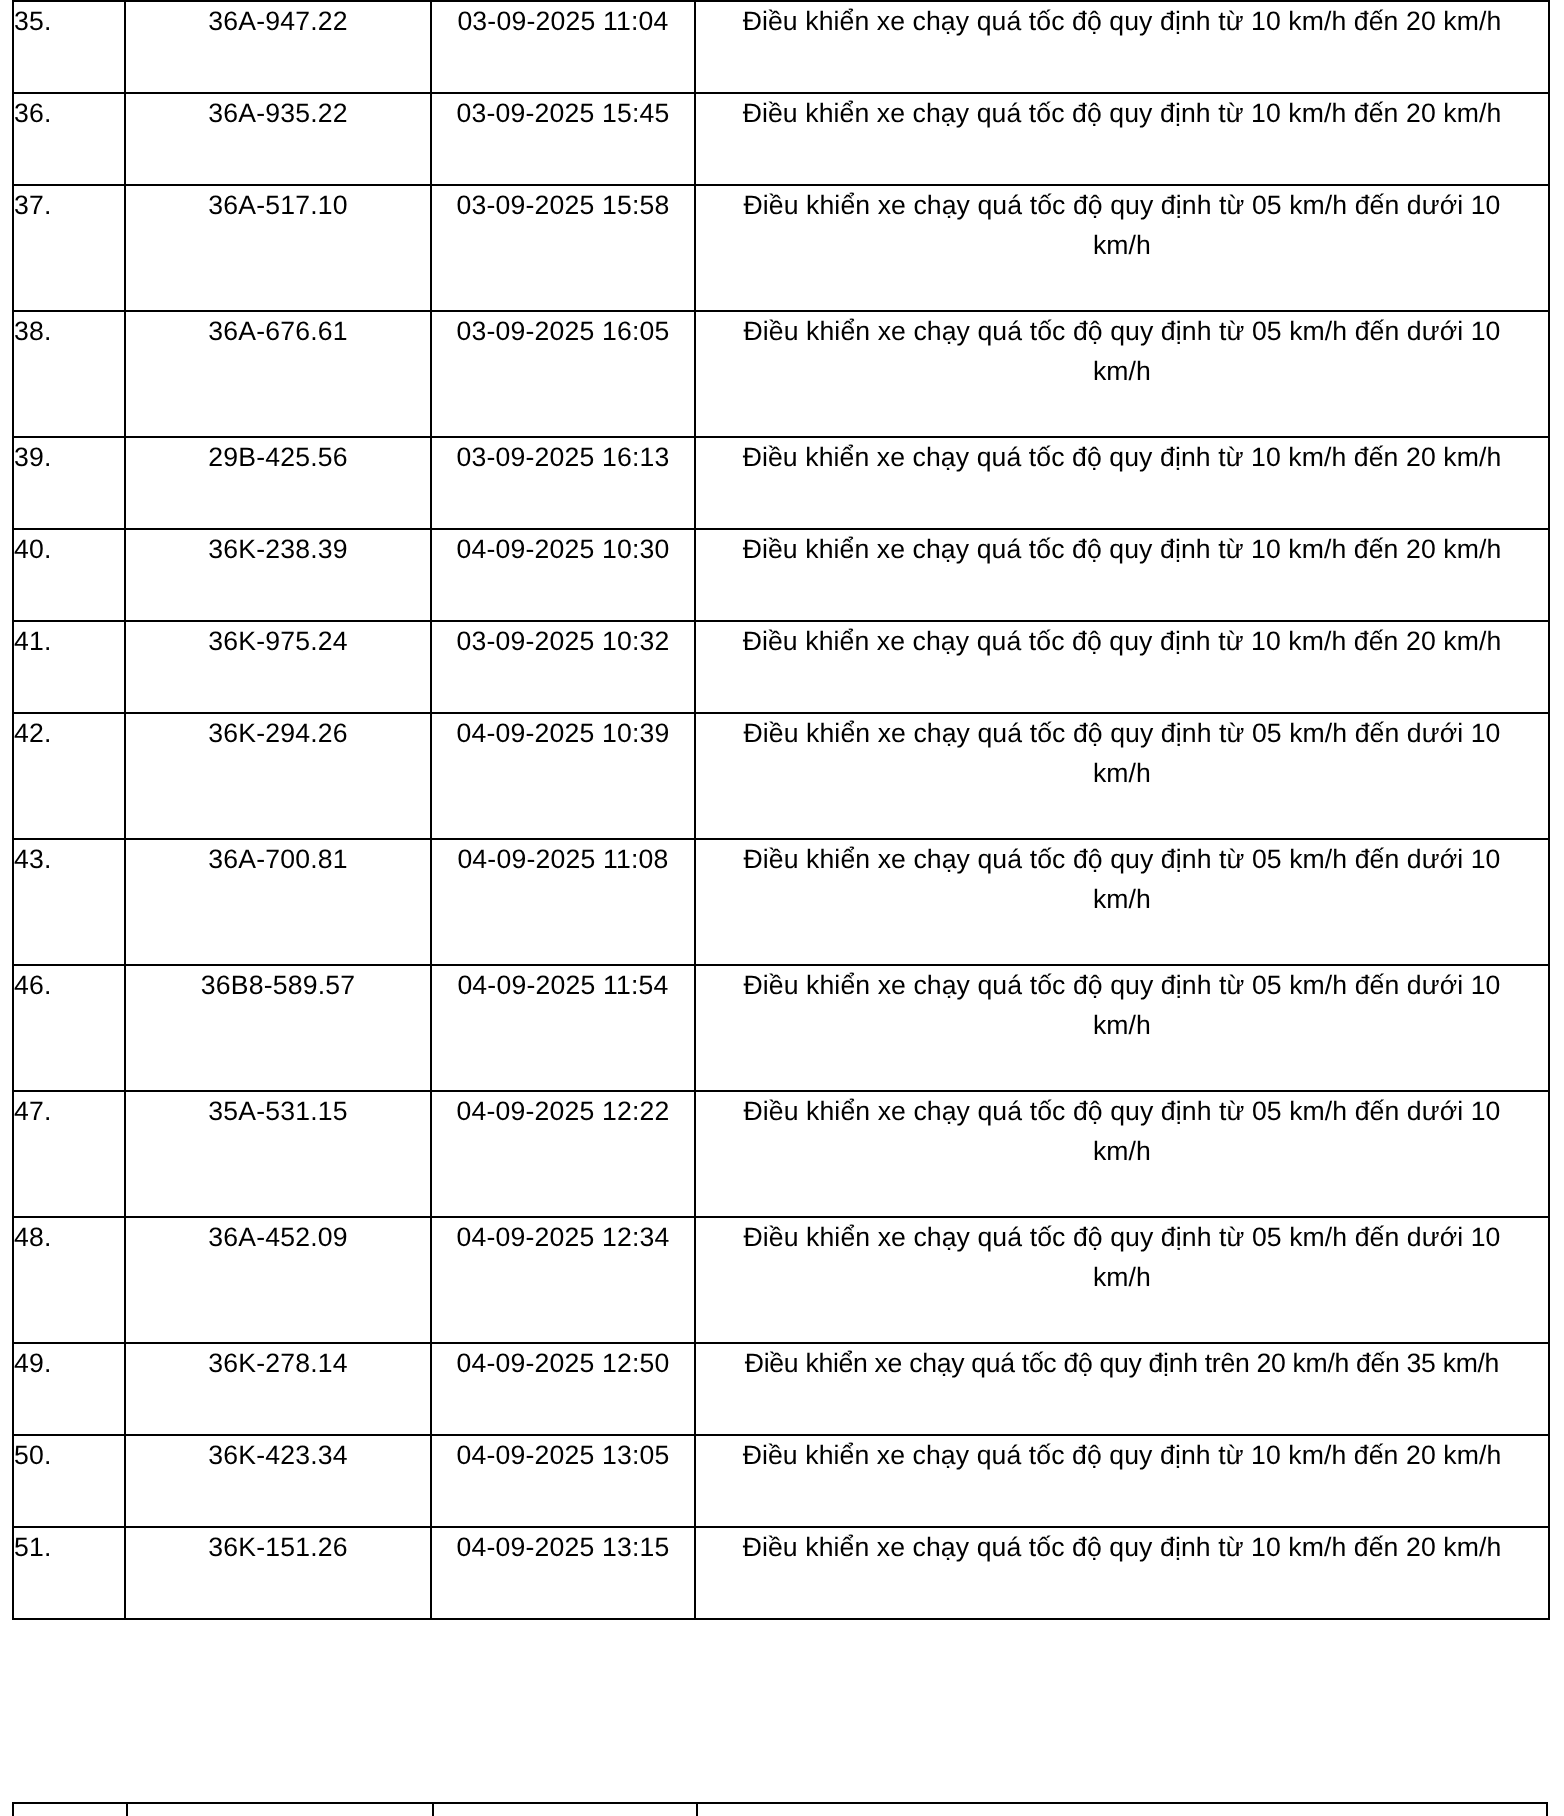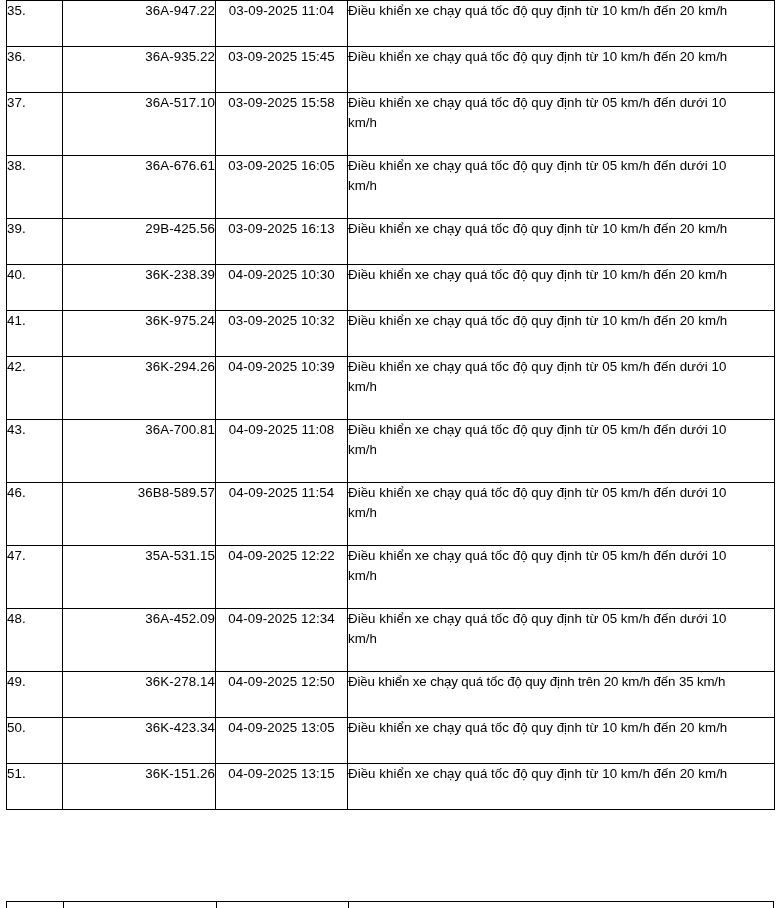--- a/index.html
+++ b/index.html
@@ -48,34 +48,35 @@
   col.c-desc  { width: 427px; }
 
   .cell-index {
     text-align: left;
     padding: 5px 0 0 10px;
     font-size: 13px;
     letter-spacing: 0.1px;
   }
 
   .cell-plate {
-    text-align: right;
+    text-align: center;
     padding: 6px 4px 0 4px;
     white-space: nowrap;
     letter-spacing: 0.1px;
   }
 
   .cell-time {
     text-align: center;
     padding: 6px 2px 0 2px;
     white-space: nowrap;
     letter-spacing: 0.1px;
   }
 
   .cell-desc {
+    text-align: center;
     padding: 6px 5px 0 5px;
     letter-spacing: 0.05px;
   }
 
   
   tr.r-one  td { height: 45px; }
   tr.r-two  td { height: 62px; margin-left: 20px; }
   
   tr.r-last td { height: 45px; }
 

